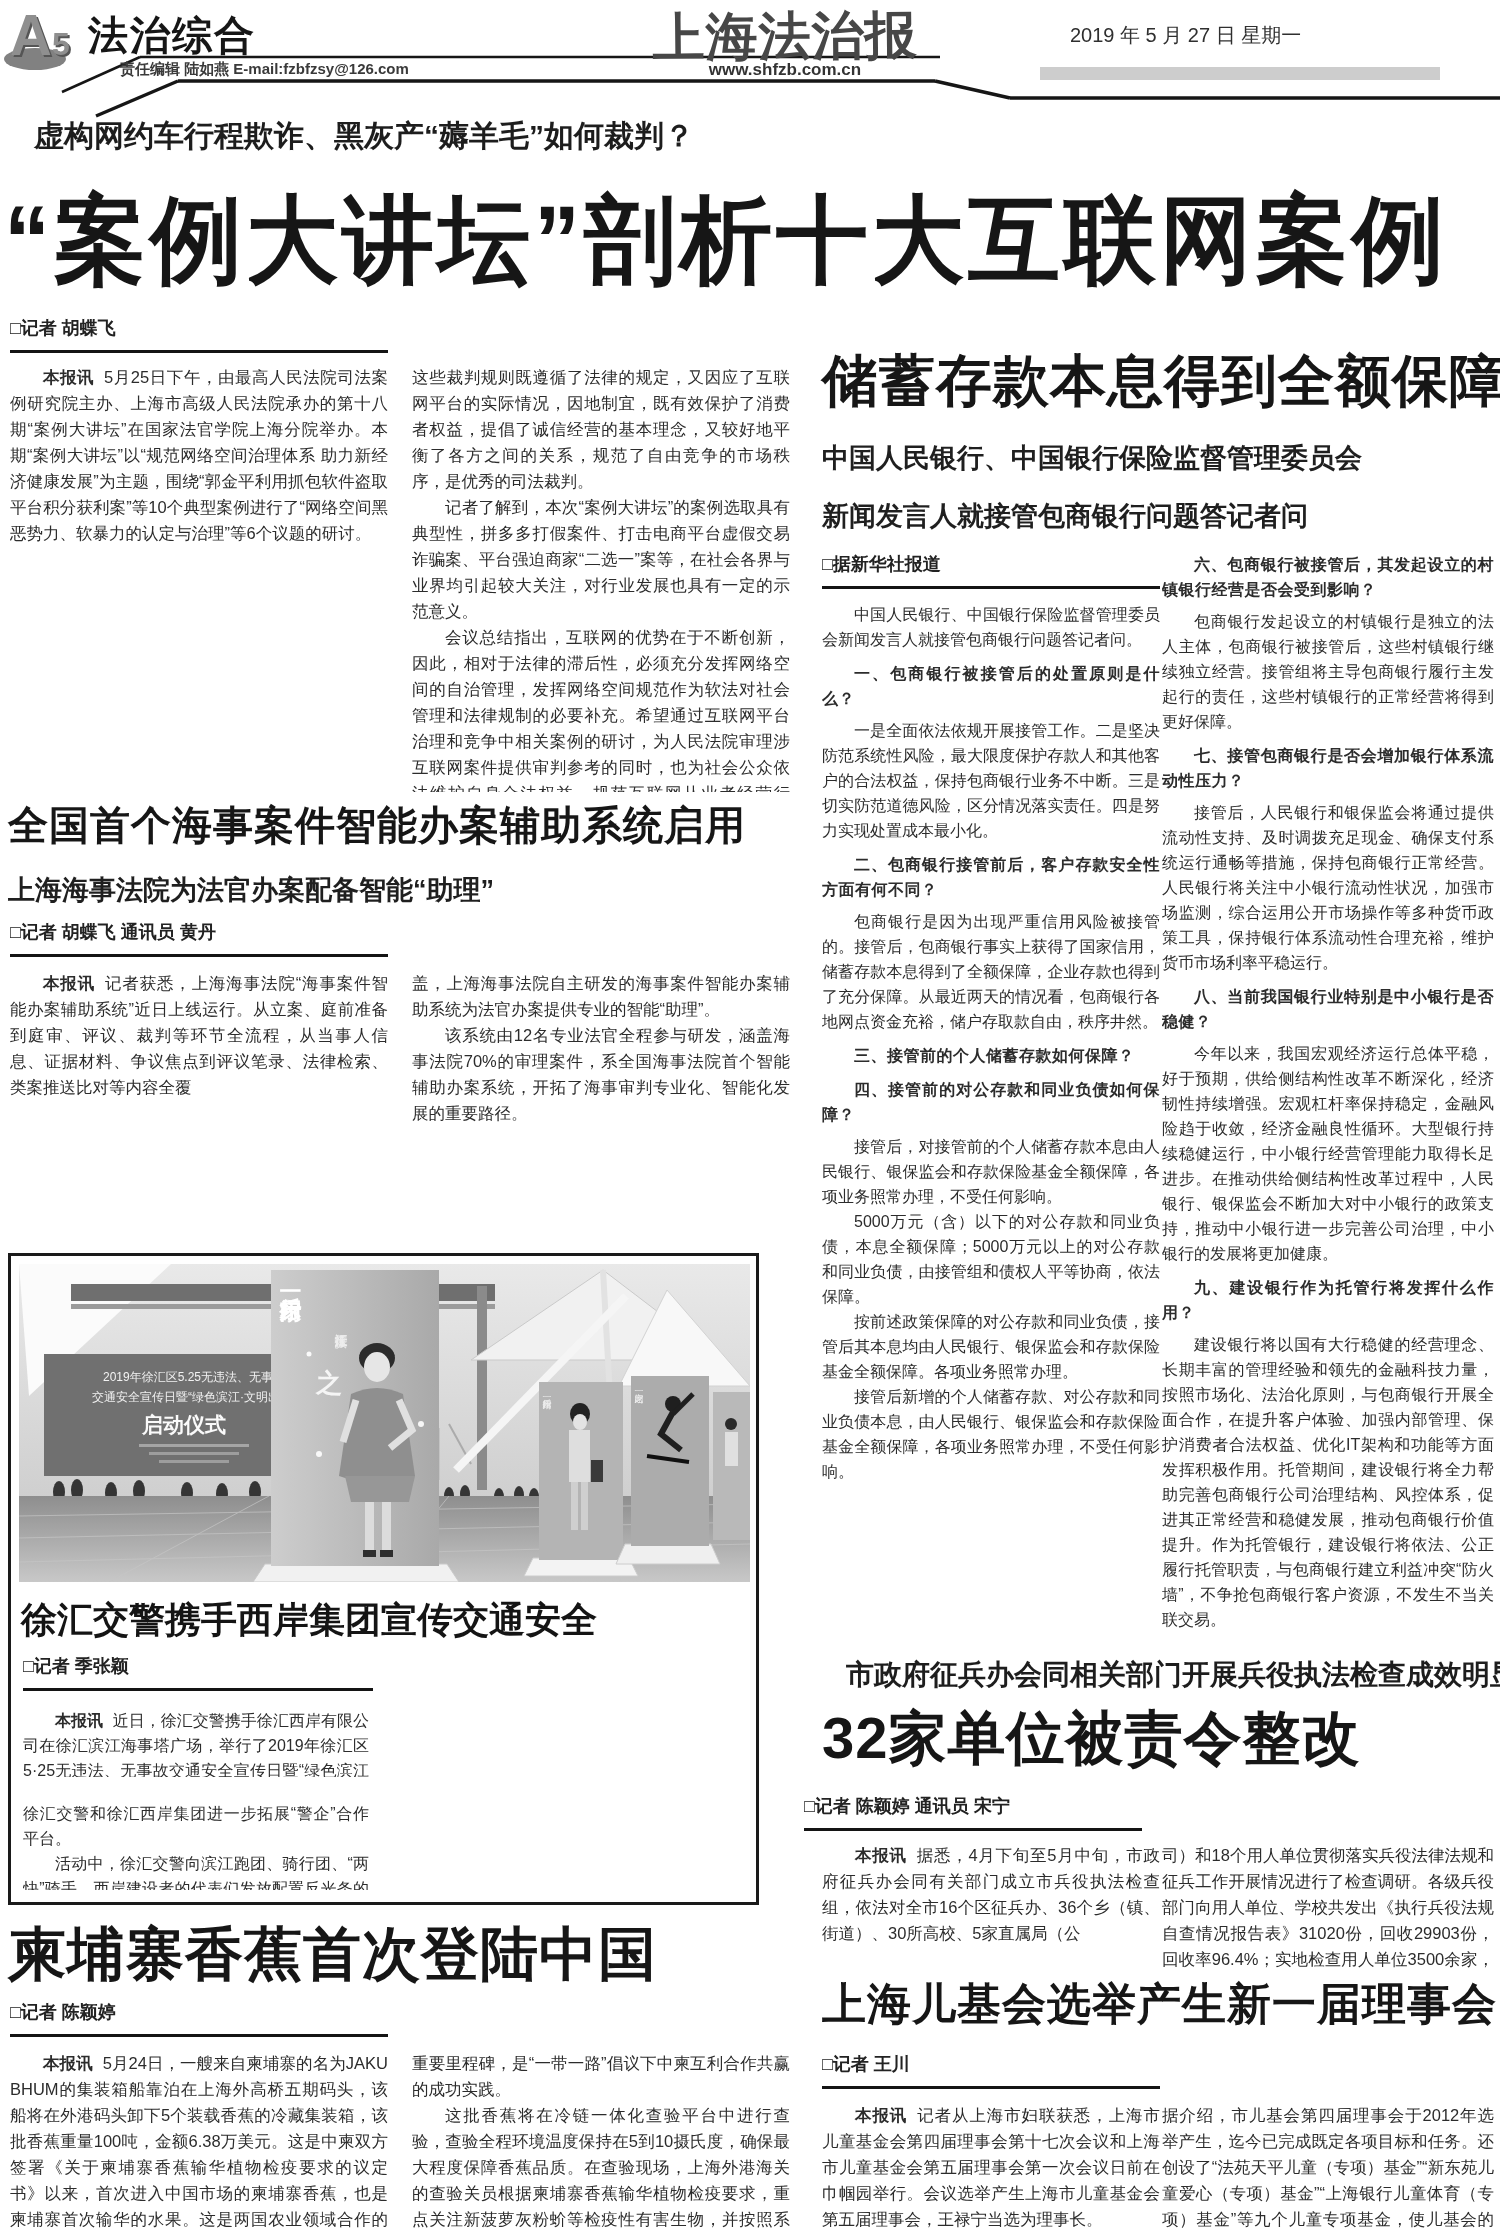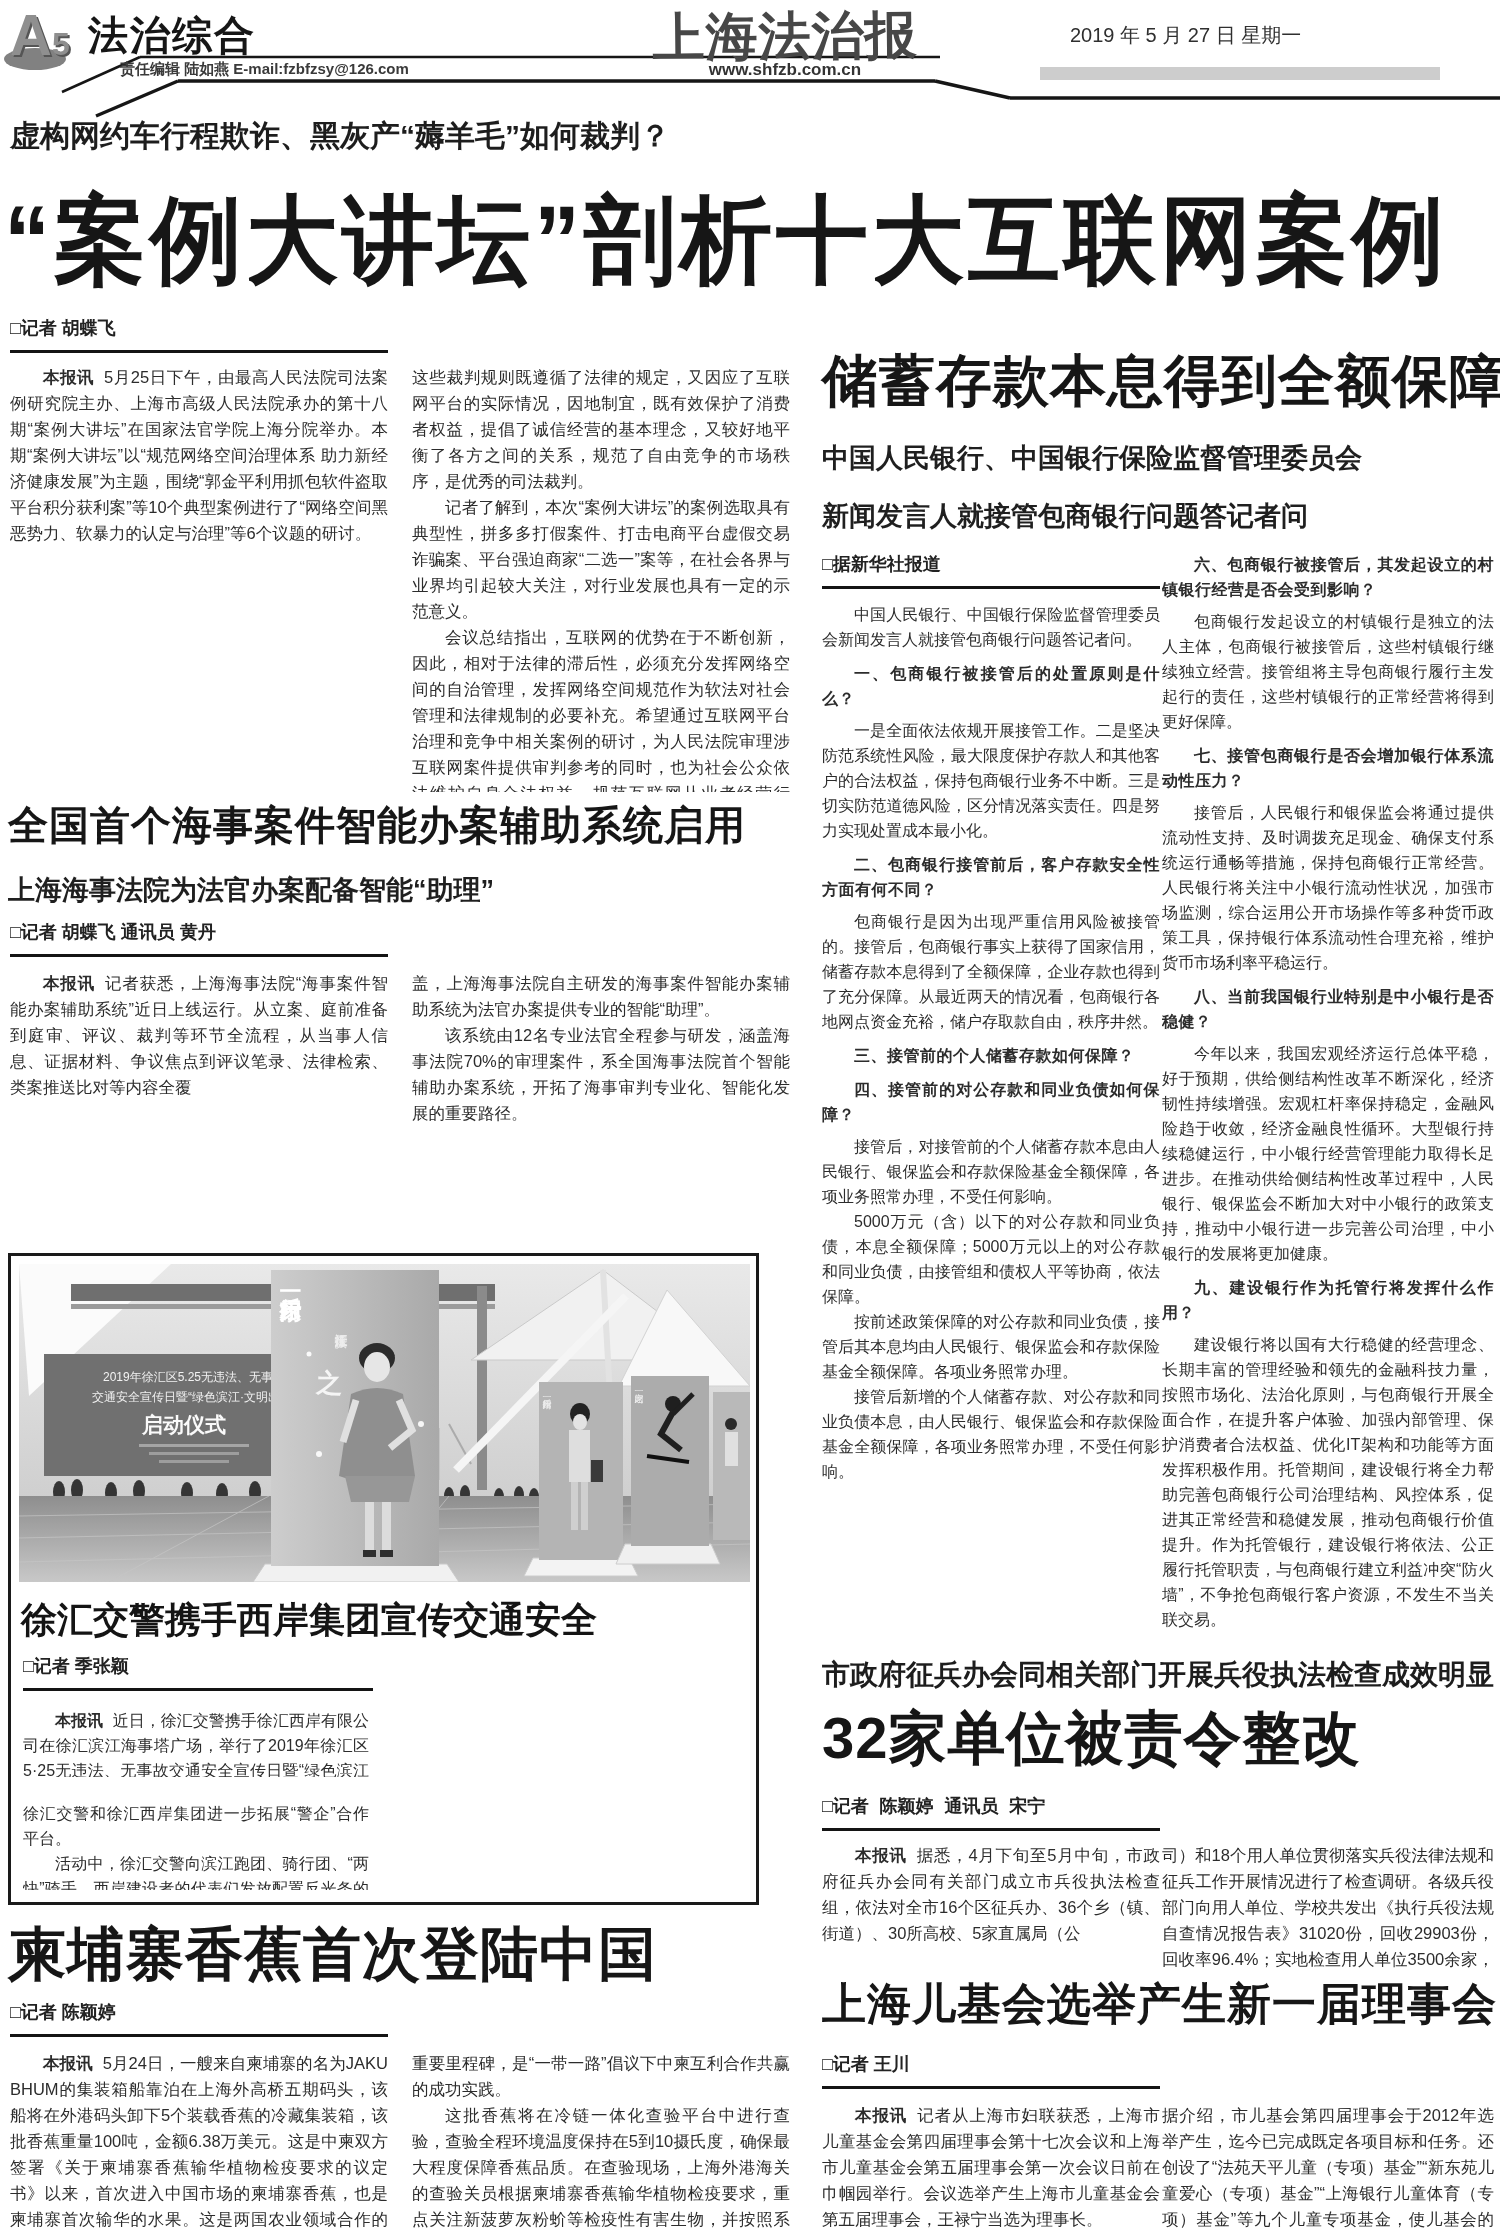--- a/index.html
+++ b/index.html
@@ -14,21 +14,21 @@
   .badge-shadow{left:4px;top:48px;width:62px;height:22px;background:#818181;border-radius:50%;}
   .section-title{left:88px;top:8px;font-size:40px;font-weight:900;color:#161616;letter-spacing:2px;}
   .editor-line{left:120px;top:60px;font-size:15px;font-weight:700;color:#3a3a3a;}
   .masthead{left:560px;top:2px;width:450px;text-align:center;font-size:52px;font-weight:900;
             color:#474747;font-family:"Liberation Serif","DejaVu Serif",serif;transform:rotate(-.6deg);letter-spacing:1px;}
   .website{left:610px;top:60px;width:350px;text-align:center;font-size:17px;font-weight:700;color:#333;}
   .issue-date{left:1070px;top:22px;width:360px;font-size:20px;color:#2f2f2f;text-align:left;}
   .date-bar{left:1040px;top:67px;width:400px;height:13px;background:#cdcdcd;}
   .header-lines{left:0;top:0;width:1500px;height:120px;}
   
-  .kicker{font-weight:900;color:#1d1d1d;white-space:nowrap;}
+  .kicker{font-weight:900;color:#1d1d1d;white-space:nowrap;margin-left:24px;}
   .headline{font-weight:900;color:#161616;white-space:nowrap;letter-spacing:1px;}
   .subhead{font-weight:700;color:#1f1f1f;white-space:nowrap;}
   .byline{font-weight:700;font-size:18px;color:#222;padding-bottom:10px;border-bottom:3px solid #141414;}
   .cols{display:flex;gap:24px;overflow:hidden;}
   .col{overflow:hidden;}
   .para{margin:0;font-size:16.5px;line-height:26px;text-align:justify;text-indent:2em;color:#2c2c2c;}
   .t-cont{text-indent:0;}
   .t-q{font-weight:700;margin:9px 0 7px;letter-spacing:.5px;}
   .plead{font-weight:700;margin-right:.6em;}
   .plead:empty{display:none;margin:0;}
@@ -274,21 +274,21 @@
       <p class="para t-q"><span>七、接管包商银行是否会增加银行体系流动性压力？</span></p>
       <p class="para"><span>接管后，人民银行和银保监会将通过提供流动性支持、及时调拨充足现金、确保支付系统运行通畅等措施，保持包商银行正常经营。人民银行将关注中小银行流动性状况，加强市场监测，综合运用公开市场操作等多种货币政策工具，保持银行体系流动性合理充裕，维护货币市场利率平稳运行。</span></p>
       <p class="para t-q"><span>八、当前我国银行业特别是中小银行是否稳健？</span></p>
       <p class="para"><span>今年以来，我国宏观经济运行总体平稳，好于预期，供给侧结构性改革不断深化，经济韧性持续增强。宏观杠杆率保持稳定，金融风险趋于收敛，经济金融良性循环。大型银行持续稳健运行，中小银行经营管理能力取得长足进步。在推动供给侧结构性改革过程中，人民银行、银保监会不断加大对中小银行的政策支持，推动中小银行进一步完善公司治理，中小银行的发展将更加健康。</span></p>
       <p class="para t-q"><span>九、建设银行作为托管行将发挥什么作用？</span></p>
       <p class="para"><span>建设银行将以国有大行稳健的经营理念、长期丰富的管理经验和领先的金融科技力量，按照市场化、法治化原则，与包商银行开展全面合作，在提升客户体验、加强内部管理、保护消费者合法权益、优化IT架构和功能等方面发挥积极作用。托管期间，建设银行将全力帮助完善包商银行公司治理结构、风控体系，促进其正常经营和稳健发展，推动包商银行价值提升。作为托管银行，建设银行将依法、公正履行托管职责，与包商银行建立利益冲突“防火墙”，不争抢包商银行客户资源，不发生不当关联交易。</span></p>
     </div>
 
   <div class="abs kicker" style="left:822px;top:1656px;font-size:28px;">市政府征兵办会同相关部门开展兵役执法检查成效明显</div>
   <div class="abs headline" style="left:822px;top:1700px;font-size:58px;">32家单位被责令整改</div>
-  <div class="abs byline" style="left:822px;top:1794px;width:338px;font-family:Liberation Mono, monospace;">□记者  陈颖婷  通讯员  宋宁</div>
+  <div class="abs byline" style="left:804px;top:1794px;width:338px;">□记者  陈颖婷  通讯员  宋宁</div>
   <div class="abs col" style="left:822px;top:1842px;width:338px;height:132px;">
 
   <p class="para"><b class="plead">本报讯</b><span>据悉，4月下旬至5月中旬，市政府征兵办会同有关部门成立市兵役执法检查组，依法对全市16个区征兵办、36个乡（镇、街道）、30所高校、5家直属局（公</span></p>
     </div>
   <div class="abs col" style="left:1162px;top:1842px;width:332px;height:132px;">
 
   <p class="para t-cont"><span>司）和18个用人单位贯彻落实兵役法律法规和征兵工作开展情况进行了检查调研。各级兵役部门向用人单位、学校共发出《执行兵役法规自查情况报告表》31020份，回收29903份，回收率96.4%；实地检查用人单位3500余家，对32家单位责令整改。</span></p>
     </div>
 
   <div class="abs headline" style="left:822px;top:1975px;font-size:44px;">上海儿基会选举产生新一届理事会</div>

